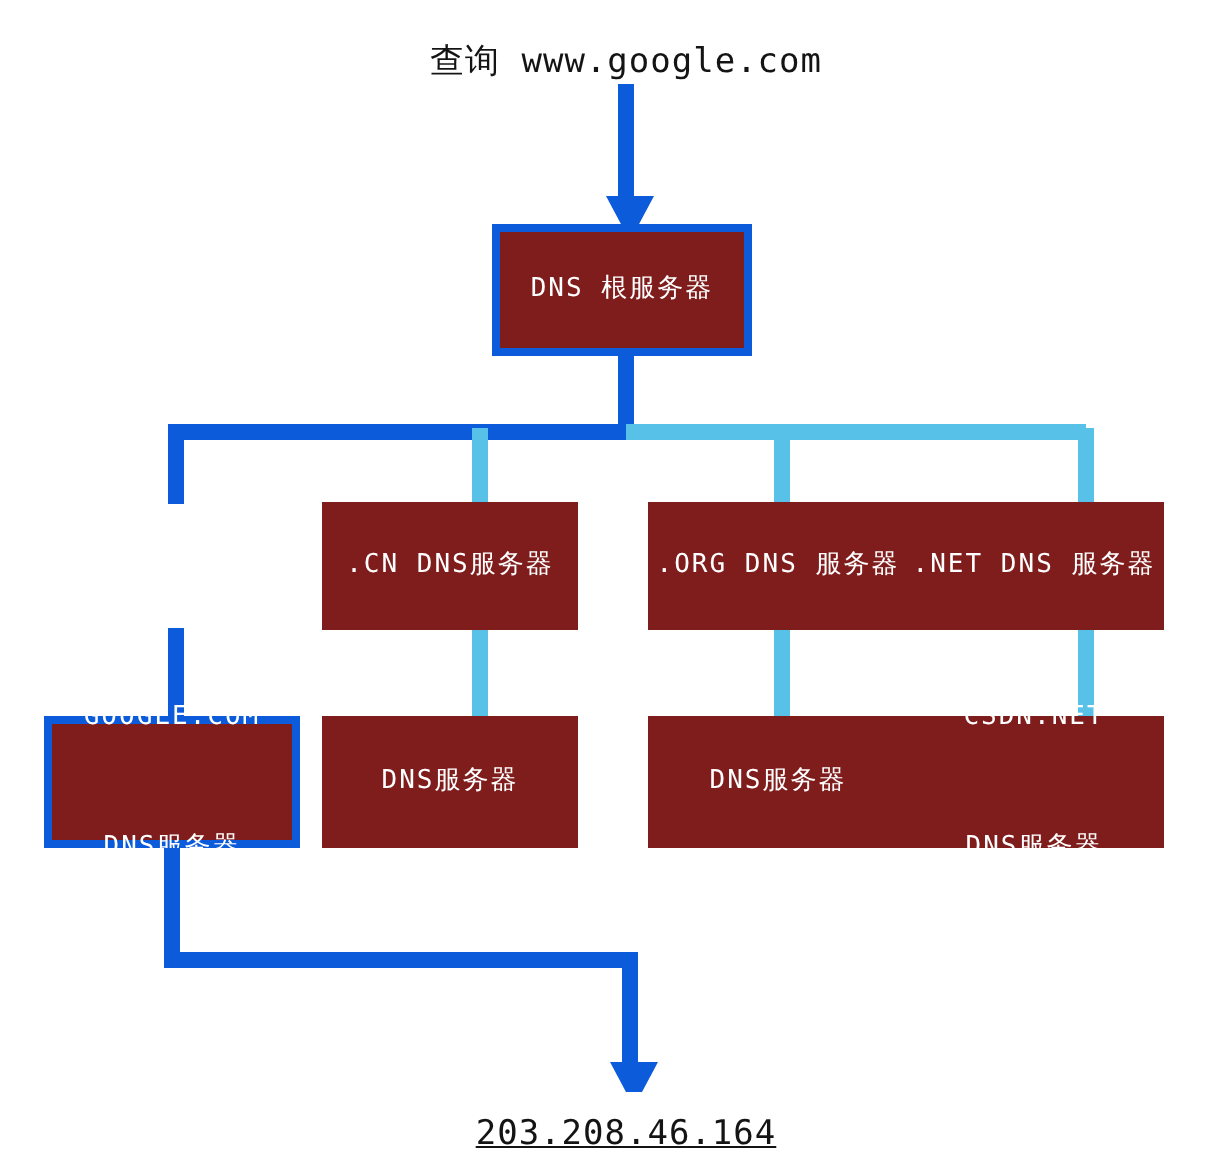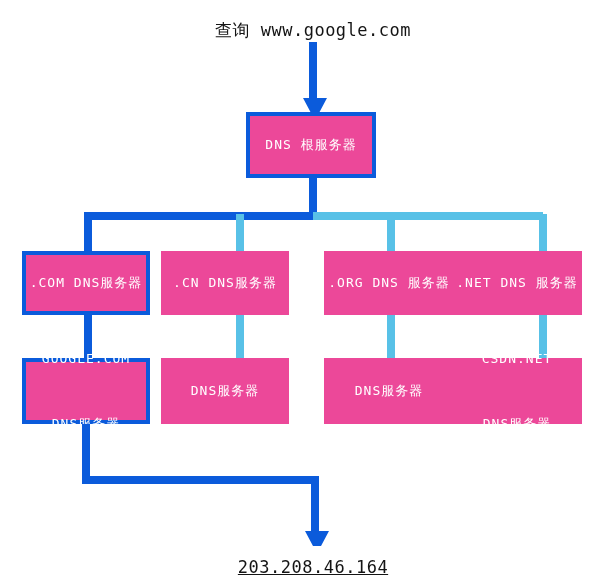--- a/index.html
+++ b/index.html
@@ -40,21 +40,21 @@
     width: 0;
     height: 0;
     border-left: 8px solid transparent;
     border-right: 8px solid transparent;
     border-top: 15px solid #0b5bdb;
   }
 
   
   .node {
     position: absolute;
-    background: #ec4899;
+    background: #7f1d1d;
     color: #ffffff;
     display: flex;
     flex-direction: column;
     align-items: center;
     justify-content: center;
     font-size: 13px;
     letter-spacing: 1px;
     line-height: 20px;
     text-align: center;
     white-space: pre;
@@ -88,23 +88,20 @@
   <div class="line dark" style="left:301px; top:170px; width:4px; height:38px;"></div>
 
   <div class="line dark" style="left:76px;  top:204px; width:229px; height:4px;"></div>
   <div class="line light" style="left:305px; top:204px; width:230px; height:4px;"></div>
 
   <div class="line dark" style="left:76px;  top:204px; width:4px; height:40px;"></div>
   <div class="line light" style="left:228px; top:206px; width:4px; height:39px;"></div>
   <div class="line light" style="left:379px; top:206px; width:4px; height:39px;"></div>
   <div class="line light" style="left:531px; top:206px; width:4px; height:39px;"></div>
 
-  <div class="node highlight row-tld col-0">
-    <span>.COM DNS服务器</span>
-  </div>
   <div class="node row-tld col-1">
     <span>.CN DNS服务器</span>
   </div>
   <div class="node row-tld col-2">
     <span>.ORG DNS 服务器</span>
   </div>
   <div class="node row-tld col-3">
     <span>.NET DNS 服务器</span>
   </div>
 

